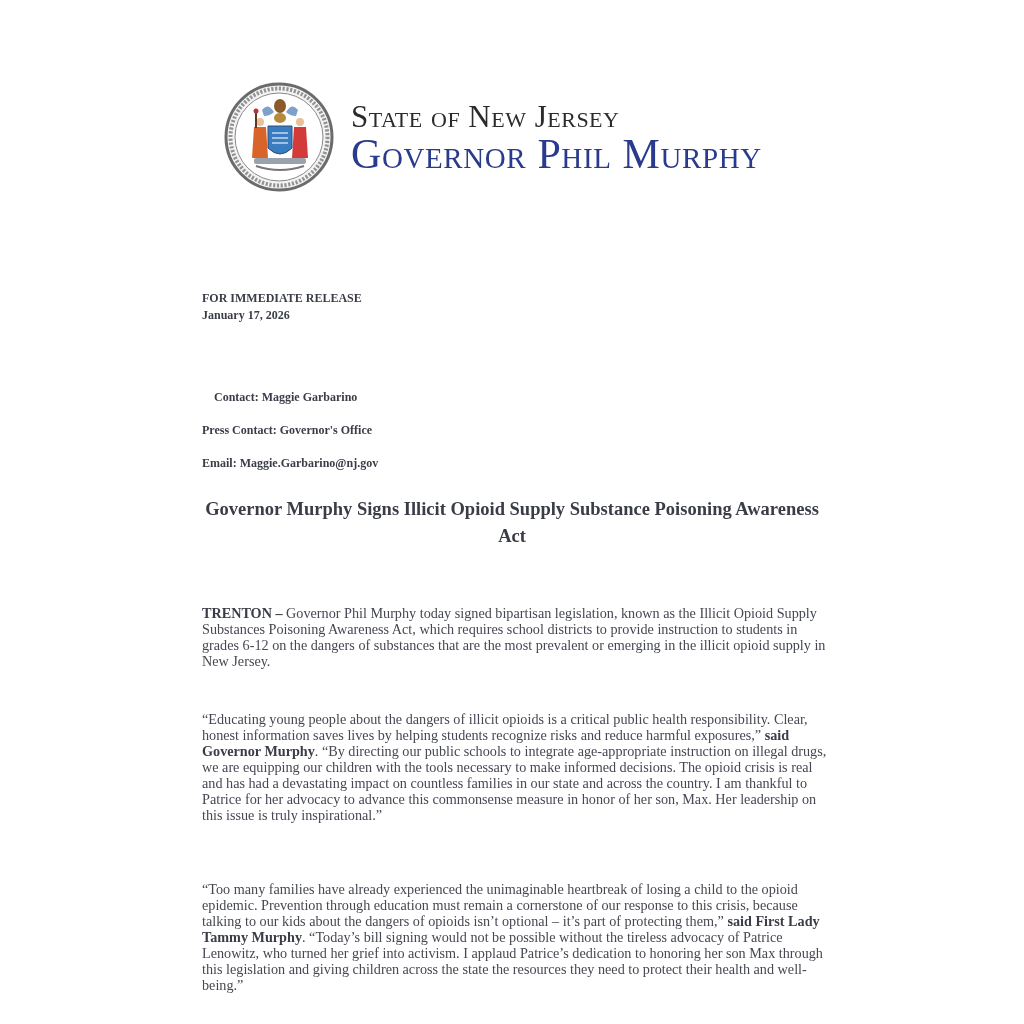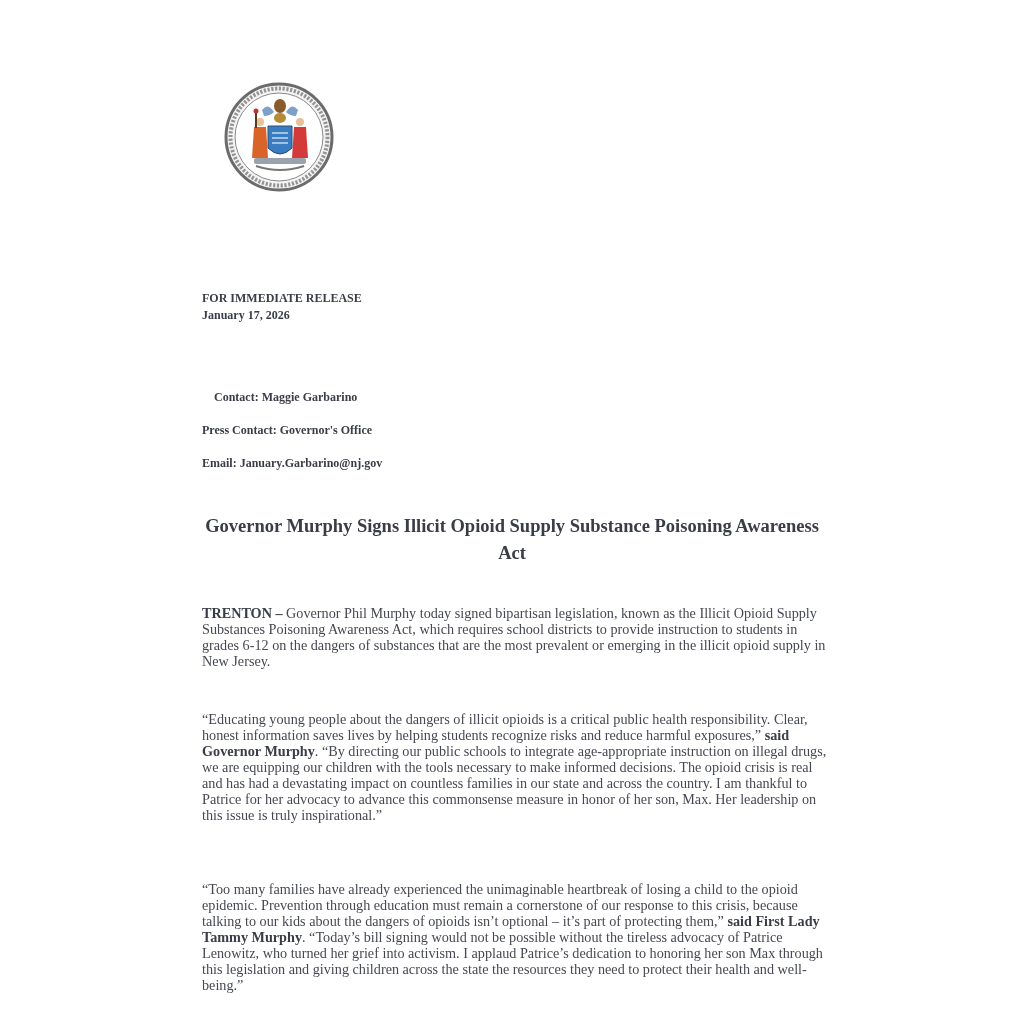--- a/index.html
+++ b/index.html
@@ -66,21 +66,21 @@
       font-weight: bold;
       font-size: 12px;
       color: #3a3d47;
       white-space: nowrap;
     }
 
     
     .title {
       position: absolute;
       left: 202px;
-      top: 513px;
+      top: 496px;
       width: 620px;
       text-align: center;
       font-weight: bold;
       font-size: 18.5px;
       line-height: 27px;
       color: #3a3d47;
     }
 
     
     .para {
@@ -121,28 +121,32 @@
       <path d="M70 45 L82 45 L84 76 L68 76 Z" fill="#d33a3a"></path>
 
       <path d="M44 44 L68 44 L68 66 Q56 78 44 66 Z" fill="#3a7cc0" stroke="#2a4f7a" stroke-width="1"></path>
       <rect x="48" y="50" width="16" height="2" fill="#cfe0f2" opacity="0.7"></rect>
       <rect x="48" y="55" width="16" height="2" fill="#cfe0f2" opacity="0.7"></rect>
       <rect x="48" y="60" width="16" height="2" fill="#cfe0f2" opacity="0.7"></rect>
 
       <rect x="30" y="76" width="52" height="6" rx="2" fill="#9aa3ad"></rect>
       <path d="M32 84 Q56 92 80 84" fill="none" stroke="#777" stroke-width="2"></path>
     </svg>
+    <div class="lh-text">
+      <div class="lh-line1">State of New Jersey</div>
+      <div class="lh-line2">Governor Phil Murphy</div>
+    </div>
   </div>
 
   <div class="meta" style="top:291px;">FOR IMMEDIATE RELEASE</div>
   <div class="meta" style="top:308px;">January 17, 2026</div>
 
   <div class="meta" style="top:390px;margin-left:12px;">Contact: Maggie Garbarino</div>
   <div class="meta" style="top:423px;">Press Contact: Governor's Office</div>
-  <div class="meta" style="top:456px;">Email: January.Garbarino@nj.gov</div>
+  <div class="meta" style="top:456px;">Email: Maggie.Garbarino@nj.gov</div>
 
   <div class="title">Governor Murphy Signs Illicit Opioid Supply Substance Poisoning Awareness Act</div>
 
   <div class="para" style="top:605px;"><b>TRENTON –</b><span> Governor Phil Murphy today signed bipartisan legislation, known as the Illicit Opioid Supply Substances Poisoning Awareness Act, which requires school districts to provide instruction to students in grades 6-12 on the dangers of substances that are the most prevalent or emerging in the illicit opioid supply in New Jersey.</span></div>
 
   <div class="para" style="top:711px;"><span>“Educating young people about the dangers of illicit opioids is a critical public health responsibility. Clear, honest information saves lives by helping students recognize risks and reduce harmful exposures,” </span><b>said Governor Murphy</b><span>. “By directing our public schools to integrate age-appropriate instruction on illegal drugs, we are equipping our children with the tools necessary to make informed decisions. The opioid crisis is real and has had a devastating impact on countless families in our state and across the country. I am thankful to Patrice for her advocacy to advance this commonsense measure in honor of her son, Max. Her leadership on this issue is truly inspirational.”</span></div>
 
   <div class="para" style="top:881px;"><span>“Too many families have already experienced the unimaginable heartbreak of losing a child to the opioid epidemic. Prevention through education must remain a cornerstone of our response to this crisis, because talking to our kids about the dangers of opioids isn’t optional – it’s part of protecting them,” </span><b>said First Lady Tammy Murphy</b><span>. “Today’s bill signing would not be possible without the tireless advocacy of Patrice Lenowitz, who turned her grief into activism. I applaud Patrice’s dedication to honoring her son Max through this legislation and giving children across the state the resources they need to protect their health and well-being.”</span></div>
 
 </div>

